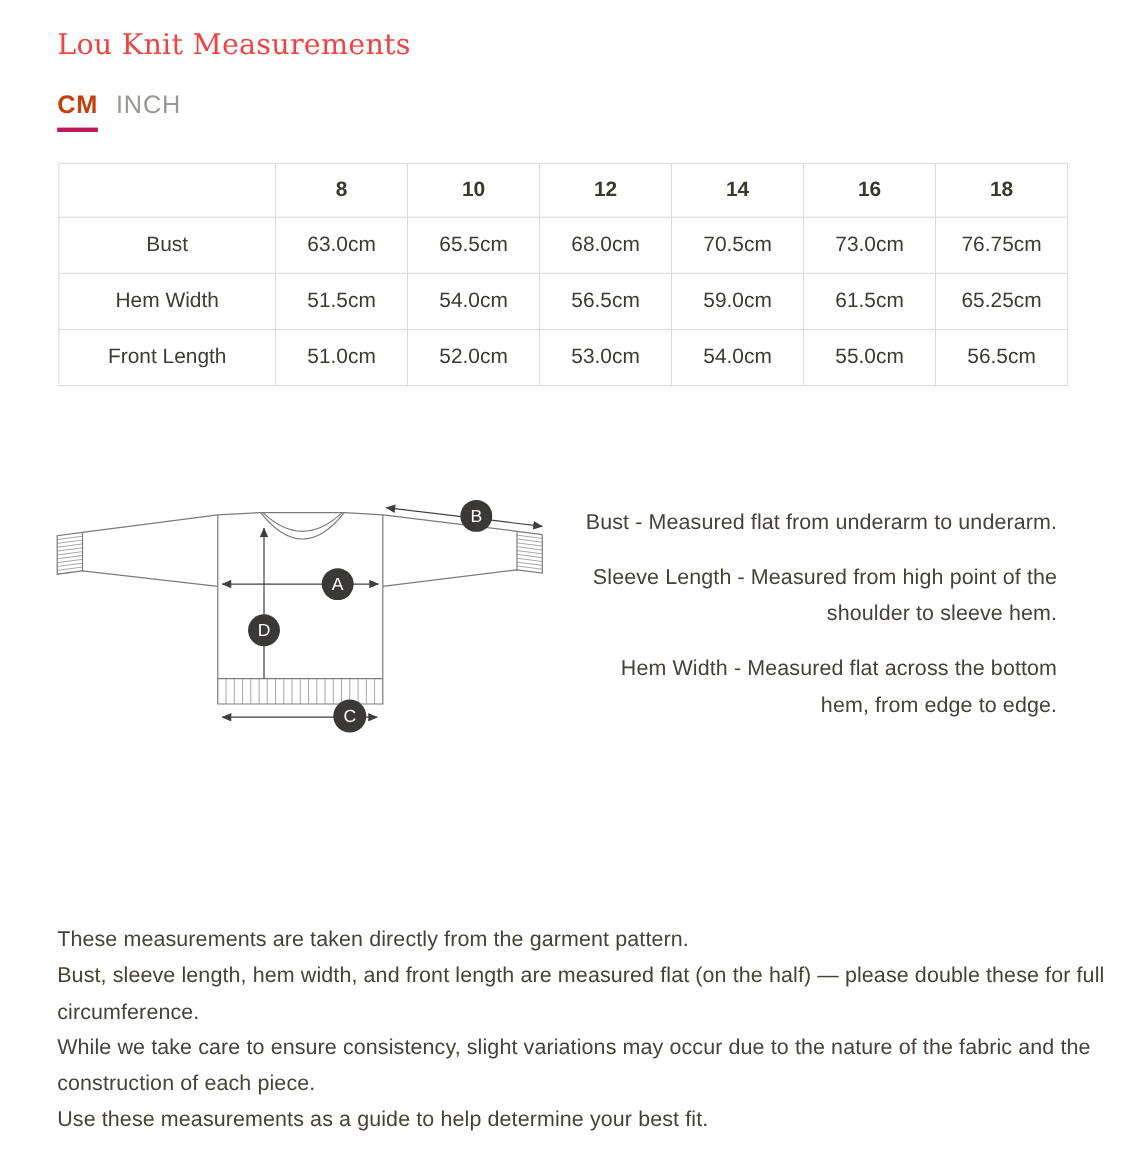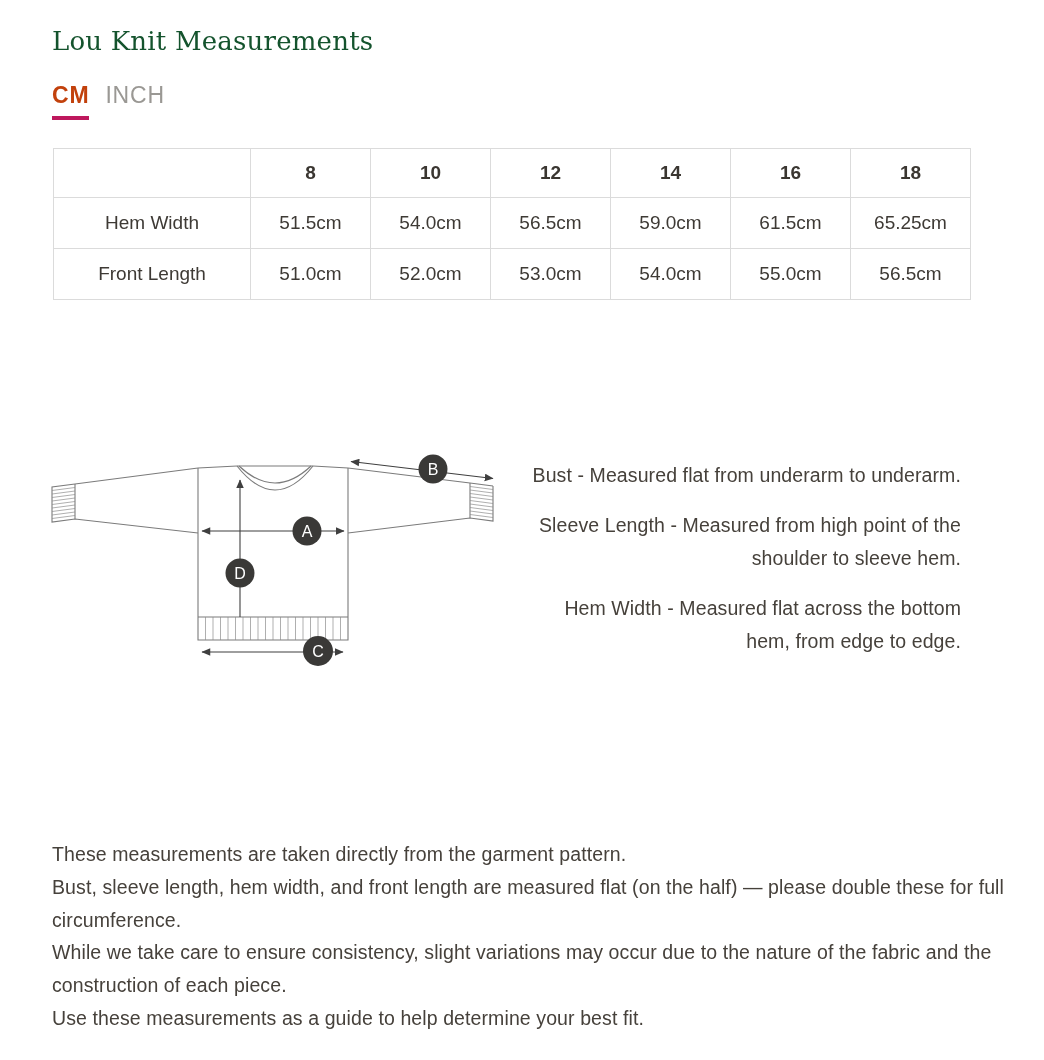--- a/index.html
+++ b/index.html
@@ -8,21 +8,21 @@
     font-family:"Liberation Sans", sans-serif;
     color:#3e3a35;
     width:1044px; height:1060px;
     position:relative; overflow:hidden;
   }
   .page { position:absolute; inset:0; width:1044px; height:1060px; background:#fff; }
 
   .title {
     position:absolute; left:52px; top:26px;
     font-family:"DejaVu Serif","Liberation Serif",serif;
-    font-size:26px; font-weight:normal; color:#14532d; letter-spacing:0.2px;
+    font-size:26px; font-weight:normal; color:#ef4444; letter-spacing:0.2px;
   }
 
   .tabs { position:absolute; left:52px; top:84px; display:flex; align-items:flex-start; gap:16px; }
   .tab { font-size:23px; letter-spacing:0.8px; cursor:pointer; line-height:1; padding-bottom:9px; }
   .tab.active { color:#c2410c; font-weight:700; border-bottom:4px solid #be185d; }
   .tab.inactive { color:#9a9894; font-weight:400; }
 
   table.size-table {
     position:absolute; left:53px; top:148px;
     width:917px; border-collapse:collapse; table-layout:fixed;
@@ -77,20 +77,29 @@
         <th></th>
         <th>8</th>
         <th>10</th>
         <th>12</th>
         <th>14</th>
         <th>16</th>
         <th>18</th>
       </tr>
     </thead>
     <tbody>
+      <tr>
+        <th>Bust</th>
+        <td>63.0cm</td>
+        <td>65.5cm</td>
+        <td>68.0cm</td>
+        <td>70.5cm</td>
+        <td>73.0cm</td>
+        <td>76.75cm</td>
+      </tr>
       <tr>
         <th>Hem Width</th>
         <td>51.5cm</td>
         <td>54.0cm</td>
         <td>56.5cm</td>
         <td>59.0cm</td>
         <td>61.5cm</td>
         <td>65.25cm</td>
       </tr>
       <tr>

